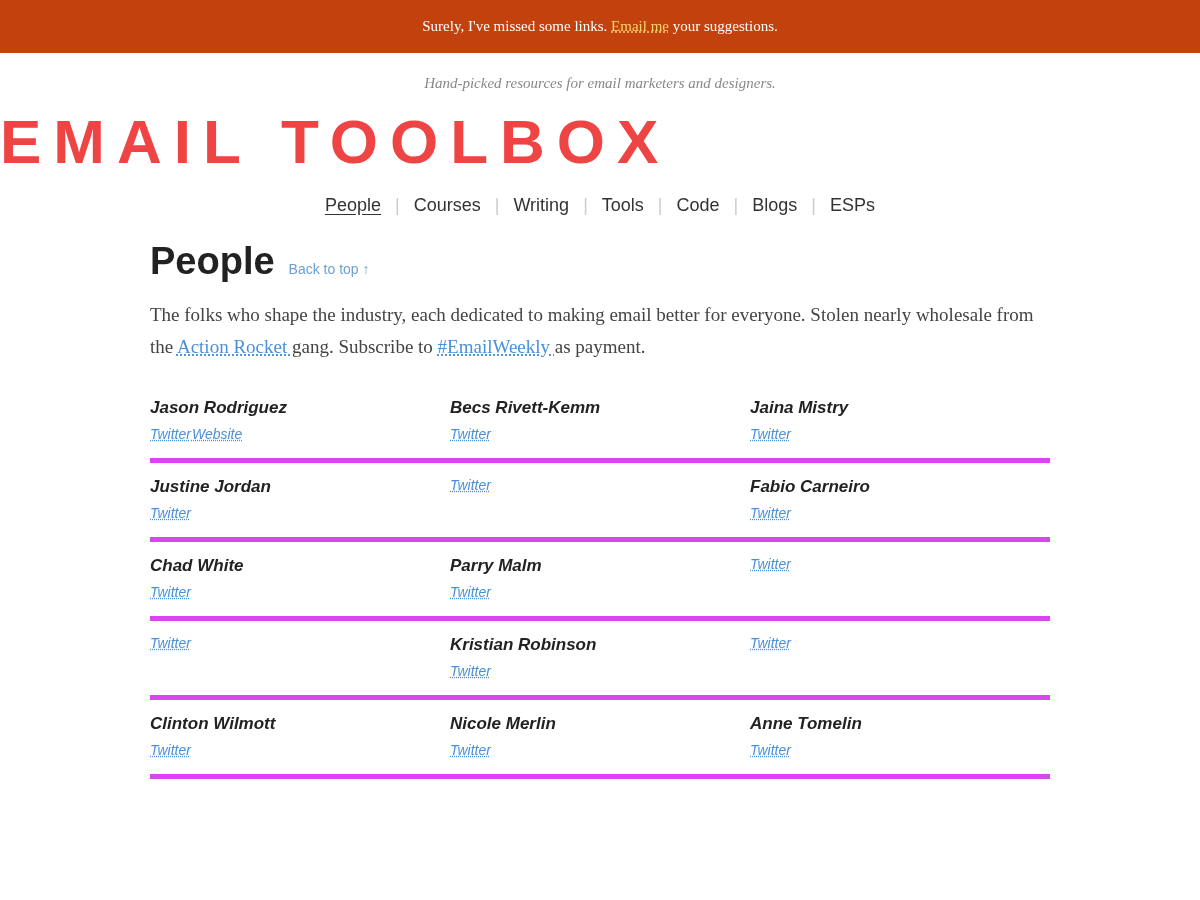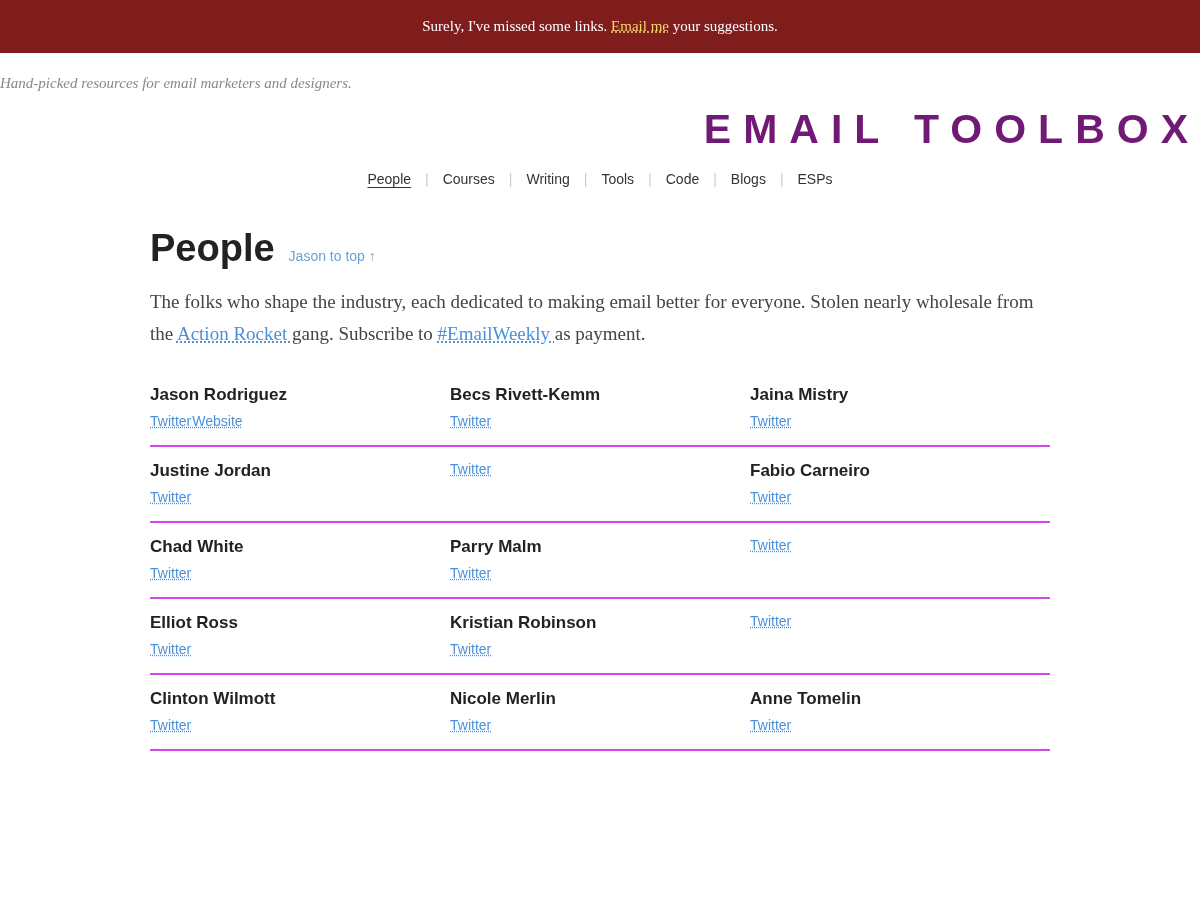--- a/index.html
+++ b/index.html
@@ -2,51 +2,52 @@
 <html><head>
   <meta charset="utf-8">
   <style>
     * { box-sizing: border-box; margin: 0; padding: 0; }
     body {
       font-family: Georgia, 'Times New Roman', serif;
       background: #fff;
       color: #333;
     }
     .banner {
-      background-color: #7f1d1d;
+      background-color: #c2410c;
       text-align: center;
       padding: 18px 14px;
       font-size: 15px;
       color: #fff;
     }
     .banner a {
       color: #f5d76e;
       text-decoration: underline dotted;
     }
     .subtitle {
+      text-align: center;
       font-style: italic;
       color: #888;
       margin-top: 22px;
       font-size: 15px;
     }
     .main-title {
-      text-align: right;
-      font-family: Arial, Helvetica, sans-serif;
-      font-size: 41px;
+      text-align: left;
+      font-family: Arial, Helvetica, sans-serif;
+      font-size: 62px;
       font-weight: 700;
       letter-spacing: 12px;
-      color: #701a75;
+      color: #ef4444;
       margin-top: 14px;
       margin-bottom: 18px;
     }
     .nav {
       text-align: center;
       font-family: Arial, Helvetica, sans-serif;
-      font-size: 14px;
-      margin-bottom: 40px;
+      font-size: 18px;
+      margin-bottom: 24px;
       color: #333;
     }
     .nav a {
       color: #333;
       text-decoration: none;
       padding: 0 14px;
     }
     .nav .sep {
       color: #ccc;
       font-weight: 300;
@@ -90,22 +91,23 @@
       color: #4a90d9;
       text-decoration: underline dotted;
     }
     .people-grid {
       display: grid;
       grid-template-columns: 1fr 1fr 1fr;
       gap: 0;
     }
     .person-cell {
       padding: 14px 0 16px 0;
-      border-bottom: 2px solid #d946ef;
+      border-bottom: 5px solid #d946ef;
       padding-right: 30px;
+      font-style: italic;
     }
     .person-name {
       font-family: Arial, Helvetica, sans-serif;
       font-size: 17px;
       font-weight: 600;
       color: #222;
       margin-bottom: 8px;
     }
     .person-links {
       display: flex;
@@ -131,21 +133,21 @@
 
 <h1 class="main-title">EMAIL TOOLBOX</h1>
 
 <nav class="nav">
   
 <a href="#" class="active">People</a><span class="sep">|</span><a href="#">Courses</a><span class="sep">|</span><a href="#">Writing</a><span class="sep">|</span><a href="#">Tools</a><span class="sep">|</span><a href="#">Code</a><span class="sep">|</span><a href="#">Blogs</a><span class="sep">|</span><a href="#">ESPs</a></nav>
 
 <div class="container">
   <div class="section-header">
     <h2 class="section-title">People</h2>
-    <a href="#" class="back-to-top">Jason to top ↑</a>
+    <a href="#" class="back-to-top">Back to top ↑</a>
   </div>
   <p class="section-desc">
     <span>The folks who shape the industry, each dedicated to making email better for everyone. Stolen nearly wholesale from the</span>
     <a href="#"> Action Rocket </a>
     <span>gang. Subscribe to</span>
     <a href="#"> #EmailWeekly </a>
     <span>as payment.</span>
   </p>
 
   <div class="people-grid" id="people-grid">
@@ -197,21 +199,20 @@
         <div class="person-links">
           <a href="#">Twitter</a>
         </div>
       </div>
       <div class="person-cell">
         <div class="person-links">
           <a href="#">Twitter</a>
         </div>
       </div>
       <div class="person-cell">
-        <div class="person-name">Elliot Ross</div>
         <div class="person-links">
           <a href="#">Twitter</a>
         </div>
       </div>
       <div class="person-cell">
         <div class="person-name">Kristian Robinson</div>
         <div class="person-links">
           <a href="#">Twitter</a>
         </div>
       </div>

